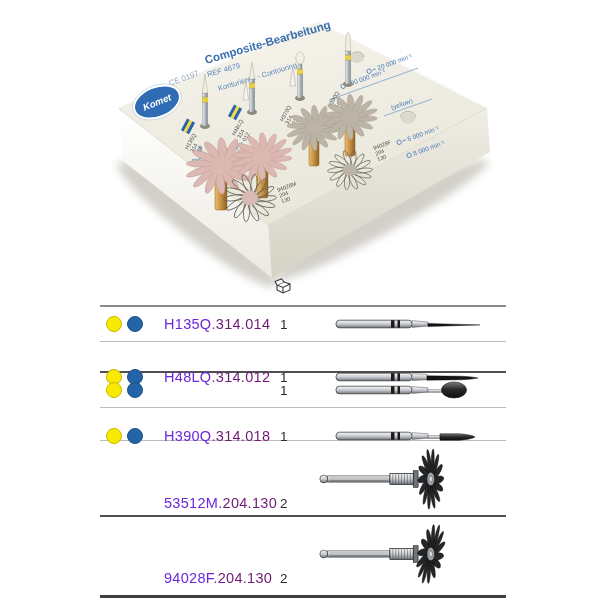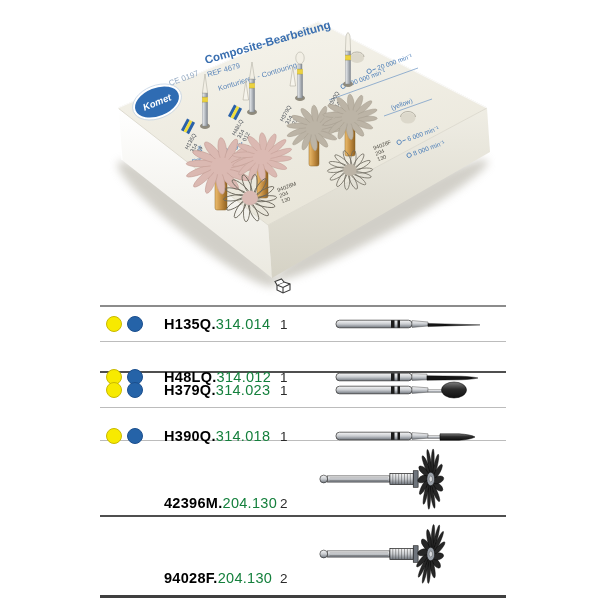--- a/index.html
+++ b/index.html
@@ -22,22 +22,22 @@
   .r3{top:373px;height:34px;}
   .r4{top:420px;height:32px;}
   .r5{top:442px;height:73px;}
   .r6{top:517px;height:73px;text-align:right;}
 
   .dot{position:absolute;top:50%;transform:translateY(-50%);width:14px;height:14px;border-radius:50%;}
   .dot-yellow{left:6px;background:#f7ea00;border:1px solid #c9b900;}
   .dot-blue{left:27px;background:#2563a8;border:1px solid #1b4f8e;}
 
   .code{position:absolute;left:64px;top:50%;transform:translateY(-50%);font-size:14.5px;letter-spacing:.3px;white-space:nowrap;}
-  .code b{color:#000000;font-weight:700;}
-  .code i{color:#15803d;font-style:normal;font-weight:500;}
+  .code b{color:#6d28d9;font-weight:400;}
+  .code i{color:#701a75;font-style:normal;font-weight:500;}
   .qty{position:absolute;left:180px;top:50%;transform:translateY(-50%);font-size:13.5px;color:#2b2b2b;}
   .tall .code,.tall .qty{top:auto;bottom:4px;transform:none;}
 
   .tool{position:absolute;left:233px;top:50%;transform:translateY(-50%);}
   .toolw{position:absolute;left:216px;top:1px;}
 
   #hdr-icon{position:absolute;left:272px;top:276px;width:22px;height:20px;}
   svg text{font-family:"Liberation Sans",sans-serif;}
 </style>
 </head>
@@ -311,21 +311,20 @@
     <rect x="58" y="7.2" width="3.5" height="7.6" fill="#1c1c1c"></rect>
         <rect x="64.5" y="7.2" width="2.5" height="7.6" fill="#1c1c1c"></rect>
     <polygon points="79,7.6 79,14.4 94,13.8 94,8.2" fill="url(#silverH)" stroke="#555" stroke-width=".5"></polygon>
     <path d="M94 9.8 L128 10.2 Q140 10.7 145 12 Q140 13.3 128 13.8 L94 14.2 Z" fill="#151515" stroke="#000" stroke-width=".4"></path>
   </svg>
 </div>
 
 <div class="row r3">
   <span class="dot dot-yellow"></span>
   <span class="dot dot-blue"></span>
-  <span class="code"><b>H379Q.</b><i>314.023</i></span>
   <span class="qty">1</span>
   <svg class="tool" width="150" height="22" viewBox="0 0 150 22">
     <rect x="3" y="7.2" width="76" height="7.6" rx="3.5" fill="url(#silverH)" stroke="#2a2a2a" stroke-width=".7"></rect>
     <rect x="58" y="7.2" width="3.5" height="7.6" fill="#1c1c1c"></rect>
         <rect x="64.5" y="7.2" width="2.5" height="7.6" fill="#1c1c1c"></rect>
     <polygon points="79,7.6 79,14.4 95,13.2 95,8.8" fill="url(#silverH)" stroke="#555" stroke-width=".5"></polygon>
     <rect x="95" y="10.8" width="14" height="2.4" fill="url(#silverH)" stroke="#555" stroke-width=".4"></rect>
     <ellipse cx="121" cy="11" rx="12.5" ry="8" fill="url(#darkhead)" stroke="#000" stroke-width=".5"></ellipse>
   </svg>
 </div>
@@ -339,21 +338,21 @@
     <rect x="3" y="7.2" width="76" height="7.6" rx="3.5" fill="url(#silverH)" stroke="#2a2a2a" stroke-width=".7"></rect>
     <rect x="58" y="7.2" width="3.5" height="7.6" fill="#1c1c1c"></rect>
         <rect x="64.5" y="7.2" width="2.5" height="7.6" fill="#1c1c1c"></rect>
     <polygon points="79,7.6 79,14.4 95,13.2 95,8.8" fill="url(#silverH)" stroke="#555" stroke-width=".5"></polygon>
     <rect x="95" y="10.6" width="12" height="2.8" fill="url(#silverH)" stroke="#555" stroke-width=".4"></rect>
     <path d="M107 8.8 L126 8.8 Q138 9.6 142 12 Q138 14.4 126 15.2 L107 15.2 Z" fill="url(#darkhead)" stroke="#000" stroke-width=".5"></path>
   </svg>
 </div>
 
 <div class="row r5 tall">
-  <span class="code"><b>42396M.</b><i>204.130</i></span>
+  <span class="code"><b>53512M.</b><i>204.130</i></span>
   <span class="qty">2</span>
   <svg class="toolw" width="140" height="72" viewBox="0 0 140 74">
     <circle cx="6" cy="37" r="4" fill="url(#silverH)" stroke="#222" stroke-width=".6"></circle>
     <rect x="10" y="33.8" width="64" height="6.4" fill="url(#silverH)" stroke="#333" stroke-width=".6"></rect>
     <line x1="12" y1="35.8" x2="72" y2="35.8" stroke="#777" stroke-width=".4"></line>
     <line x1="12" y1="38.6" x2="72" y2="38.6" stroke="#555" stroke-width=".4"></line>
     <rect x="74" y="31.5" width="24" height="11" fill="url(#silverH)" stroke="#111" stroke-width=".7"></rect>
     <path d="M77 31.5 V42.5 M80 31.5 V42.5 M83 31.5 V42.5 M86 31.5 V42.5 M89 31.5 V42.5 M92 31.5 V42.5 M95 31.5 V42.5" stroke="#444" stroke-width=".5"></path>
     <rect x="98" y="28.5" width="5" height="17" fill="#6e747c" stroke="#111" stroke-width=".6"></rect>
     <g transform="translate(116 37) scale(.5 1.18)" fill="#262626" stroke="#000" stroke-width=".5">

